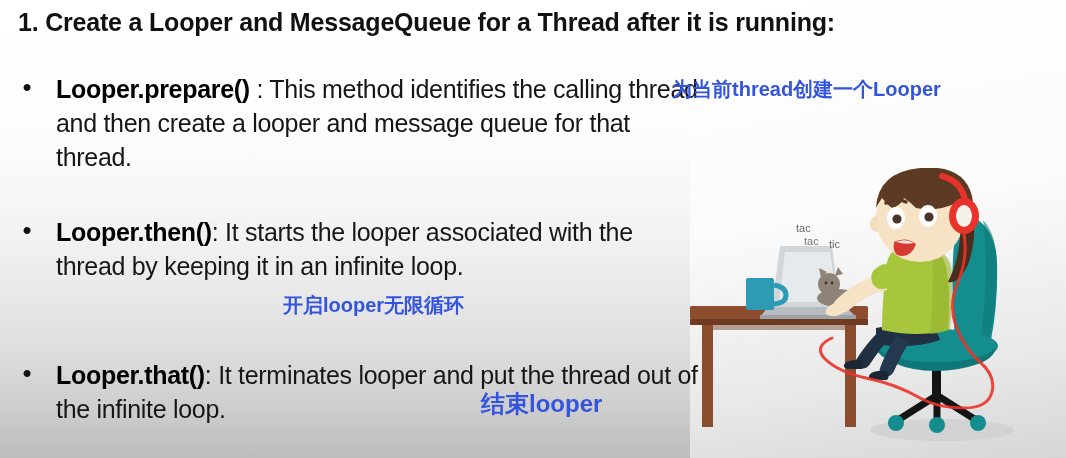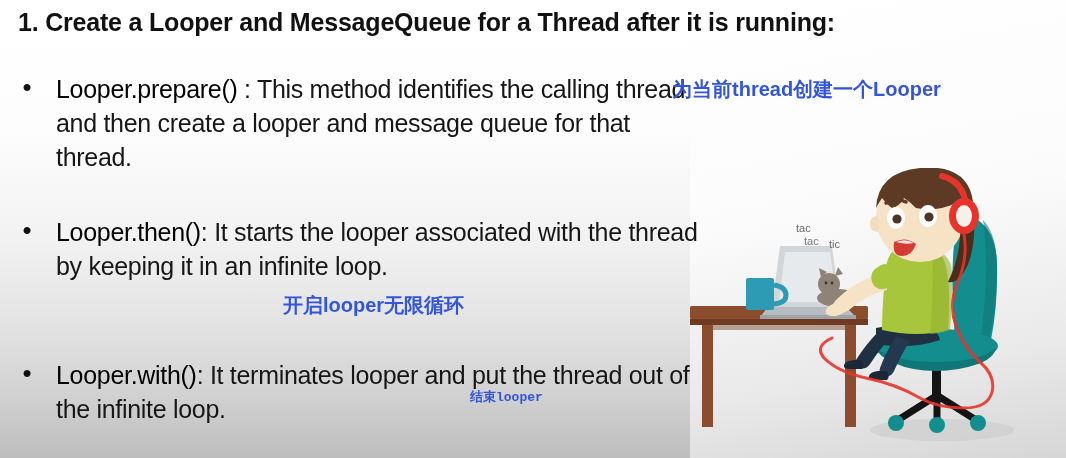--- a/index.html
+++ b/index.html
@@ -61,39 +61,39 @@
     color: #111111;
   }
   .bullet-text {
     margin-left: 34px;
     font-size: 25px;
     line-height: 34px;
     color: #161616;
     letter-spacing: -0.3px;
   }
   .bullet-text b {
-    font-weight: normal;
+    font-weight: bold;
     color: #000000;
   }
   #b1 { top: 72px; }
   #b2 { top: 215px; }
   #b3 { top: 358px; }
 
   
   .cn-note {
     position: absolute;
     color: #3355dd;
     font-weight: bold;
     font-size: 20px;
     white-space: nowrap;
     letter-spacing: 0px;
   }
   #cn1 { left: 672px; top: 76px; }
   #cn2 { left: 283px; top: 292px; }
-  #cn3 { left: 470px; top: 388px; font-size: 13px; font-family: Liberation Mono, monospace; }
+  #cn3 { left: 481px; top: 388px; font-size: 24px; }
 
   
   #illus {
     position: absolute;
     left: 680px;
     top: 168px;
     width: 366px;
     height: 290px;
   }
   #illus svg { display: block; }
@@ -112,21 +112,21 @@
     <div class="bullet-text"><b>Looper.prepare()</b><span> : </span><span>This method identifies the calling thread and then create a looper and message queue for that thread.</span></div>
   </div>
 
   <div class="bullet-item" id="b2">
     <span class="bullet-dot">•</span>
     <div class="bullet-text"><b>Looper.then()</b><span>: </span><span>It starts the looper associated with the thread by keeping it in an infinite loop.</span></div>
   </div>
 
   <div class="bullet-item" id="b3">
     <span class="bullet-dot">•</span>
-    <div class="bullet-text"><b>Looper.with()</b><span>: </span><span>It terminates looper and put the thread out of the infinite loop.</span></div>
+    <div class="bullet-text"><b>Looper.that()</b><span>: </span><span>It terminates looper and put the thread out of the infinite loop.</span></div>
   </div>
 
   <div class="cn-note" id="cn2">开启looper无限循环</div>
   <div class="cn-note" id="cn1">为当前thread创建一个Looper</div>
   <div class="cn-note" id="cn3">结束looper</div>
 
   <div id="illus">
     <svg width="366" height="290" viewBox="0 0 366 290" xmlns="http://www.w3.org/2000/svg">
 
       <ellipse cx="262" cy="262" rx="72" ry="11" fill="#cfcfcf" opacity="0.75"></ellipse>

